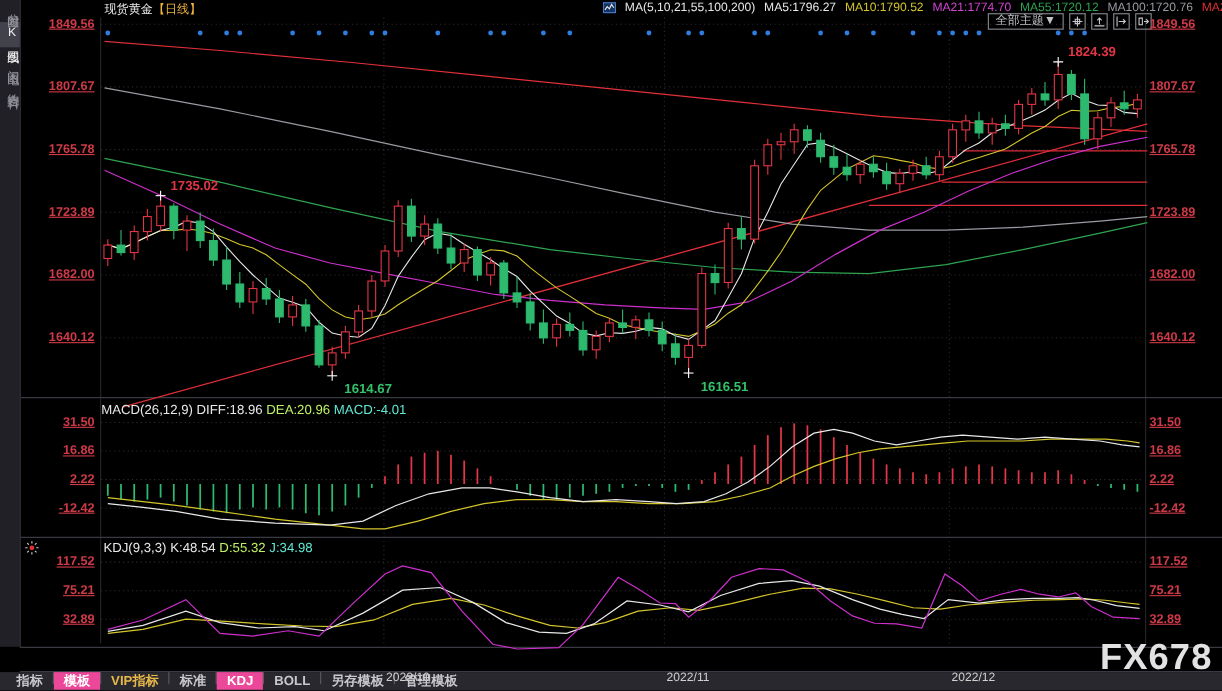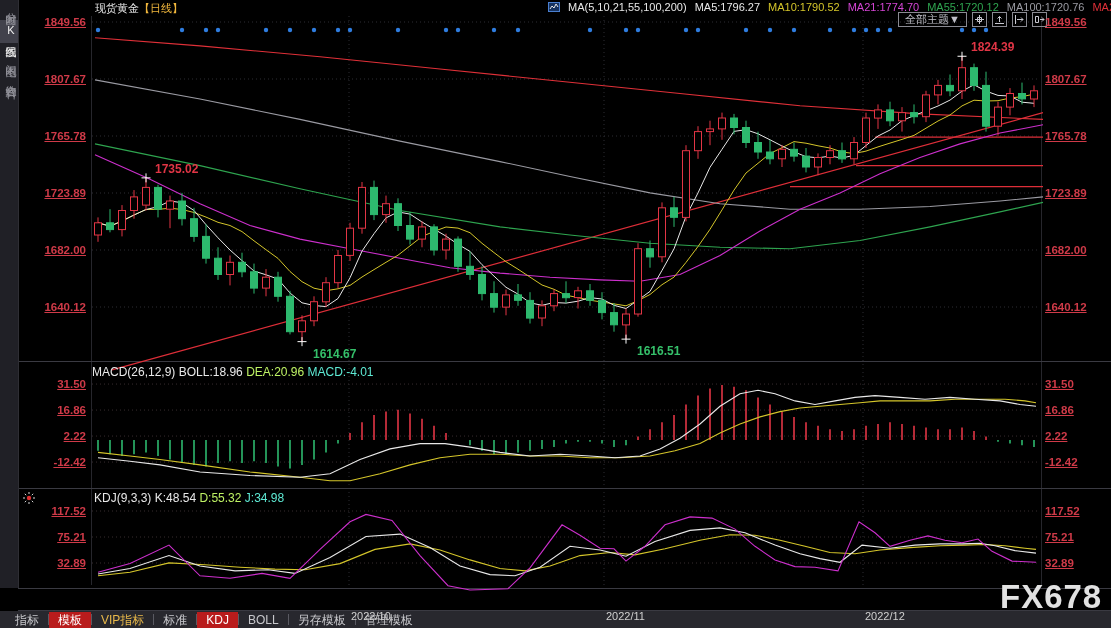--- a/index.html
+++ b/index.html
@@ -23,24 +23,24 @@
   .hdr-icon{width:13px;height:13px;border:1px solid #8a8a92;display:flex;align-items:center;justify-content:center;cursor:pointer;}
   
   .legend{font-size:12px;white-space:nowrap;}
   .c-white{color:#e8e8e8;} .c-yellow{color:#bef264;} .c-magenta{color:#5eead4;}
   .tick{position:absolute;z-index:2;font-size:11.5px;font-weight:600;color:#cf3a48;line-height:12px;text-decoration:underline;}
   .xlab{position:absolute;z-index:2;font-size:11px;color:#d0d0d0;margin-top:16px;}
   
   #date-bar{left:0;top:588px;width:1111px;height:22px;}
   #period-sel{position:absolute;left:35px;top:3px;font-size:12px;font-weight:bold;color:#e8b84a;cursor:pointer;margin-top:18px;}
   #period-arrow{color:#f08820;font-size:10px;}
-  #tab-bar{left:0;top:611px;width:1111px;height:17px;background:#28282e;display:flex;align-items:center;
-           font-size:12px;color:#c8c8cc;}
+  #tab-bar{left:0;top:611px;width:1111px;height:17px;background:#28282e;display:flex;align-items:flex-start;
+           font-size:12px;color:#c8c8cc;font-weight:bold;}
   .tab{padding:1px 9px;margin:0;cursor:pointer;white-space:nowrap;line-height:14px;}
-  .tab.active{background:#b91c1c;color:#fff;}
+  .tab.active{background:#ec4899;color:#fff;}
   .tab.vip{color:#e8b84a;}
   .tab-sep{width:1px;height:11px;background:#5a5a62;}
   #watermark{left:1000px;top:578px;font-size:33px;font-weight:600;color:#e2e2e2;letter-spacing:1px;z-index:3;}
   #kdj-gear{position:absolute;left:22px;top:491px;z-index:2;}
 </style>
 </head>
 <body>
 
 <div id="app">
 
@@ -401,21 +401,21 @@
       <span class="hdr-icon">
         <svg width="11" height="11">
             <path d="M1.5 2.5h3v6h-3zM6 5.5h4M8 3.5l2 2-2 2" fill="none" stroke="#c8c8d0" stroke-width="1"></path>
           </svg>
       </span>
     </span>
   </div>
 
   <div class="ov legend" style="left:92px;top:365px;">
     <span class="c-white">MACD(26,12,9)</span>
-    <span class="c-white">BOLL:18.96</span>
+    <span class="c-white">DIFF:18.96</span>
     <span class="c-yellow">DEA:20.96</span>
     <span class="c-magenta">MACD:-4.01</span>
   </div>
 
   <span id="kdj-gear">
     <svg width="14" height="14">
       <g stroke="#d8d8d8" stroke-width="1">
         <line x1="7" y1="1" x2="7" y2="3"></line>
           <line x1="7" y1="11" x2="7" y2="13"></line>
         <line x1="1" y1="7" x2="3" y2="7"></line>

